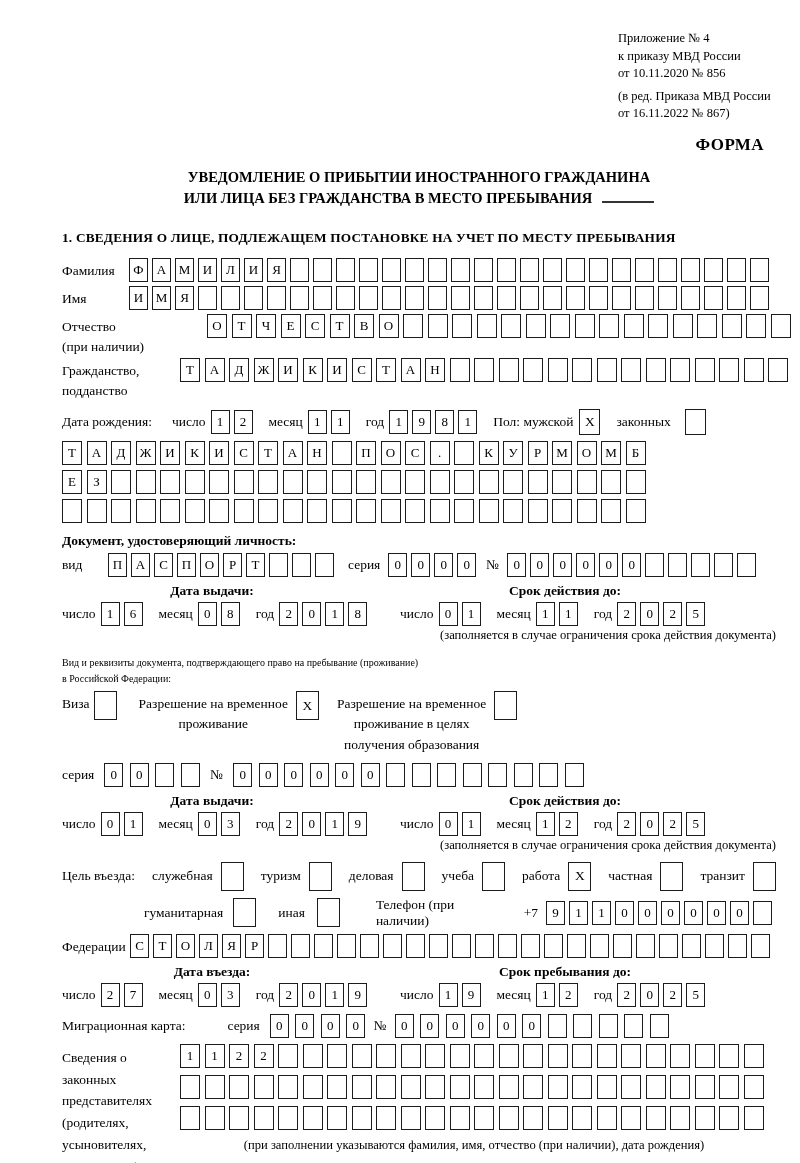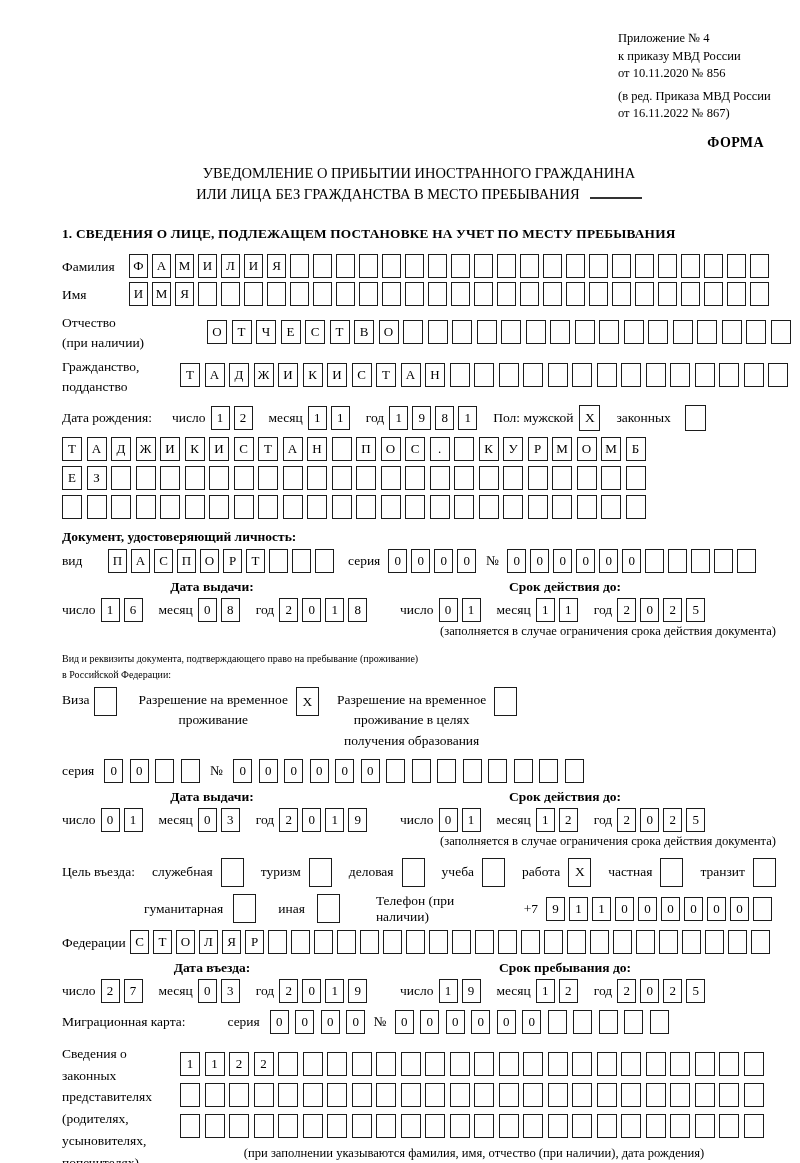--- a/index.html
+++ b/index.html
@@ -7,29 +7,29 @@
   body {
     width:800px; height:1163px; overflow:hidden;
     background:#ffffff; color:#000;
     font-family:"Liberation Serif","DejaVu Serif",serif;
   }
   .page { padding:30px 24px 0 62px; }
 
   
   .annex { margin-left:556px; font-size:12.5px; line-height:1.4; }
   .annex .g2 { margin-top:5px; }
-  .forma { font-weight:bold; text-align:right; padding-right:12px; font-size:14px; margin-top:12px; letter-spacing:.4px; }
-
-  .title { text-align:center; font-weight:normal; font-size:14.5px; line-height:1.5; margin-top:12px; }
+  .forma { font-weight:bold; text-align:right; padding-right:12px; font-size:17px; margin-top:12px; letter-spacing:.4px; }
+
+  .title { text-align:center; font-weight:bold; font-size:14.5px; line-height:1.5; margin-top:12px; }
   .blank { display:inline-block; width:52px; border-bottom:2px solid #333; margin-left:10px; }
 
   .s1 { font-weight:bold; font-size:13.3px; margin-top:20px; letter-spacing:.2px; }
 
   
-  .frow { display:flex; align-items:center; margin-top:4px; }
+  .frow { display:flex; align-items:flex-start; margin-top:4px; }
   .flabel { font-size:13.5px; line-height:1.5; padding-top:3px; white-space:pre-line; flex-shrink:0; }
   .cells { display:flex; flex-wrap:nowrap; }
   .cell {
     width:19px; height:24px; border:1.6px solid #1c1c1c; margin-right:4px;
     display:inline-flex; align-items:center; justify-content:center;
     font-size:13px; flex-shrink:0; background:#fff;
   }
   .p24 .cell { width:20px; margin-right:4.5px; }
   .p25 .cell { margin-right:6.5px; }
   .stack > .cells { margin-bottom:5px; }

